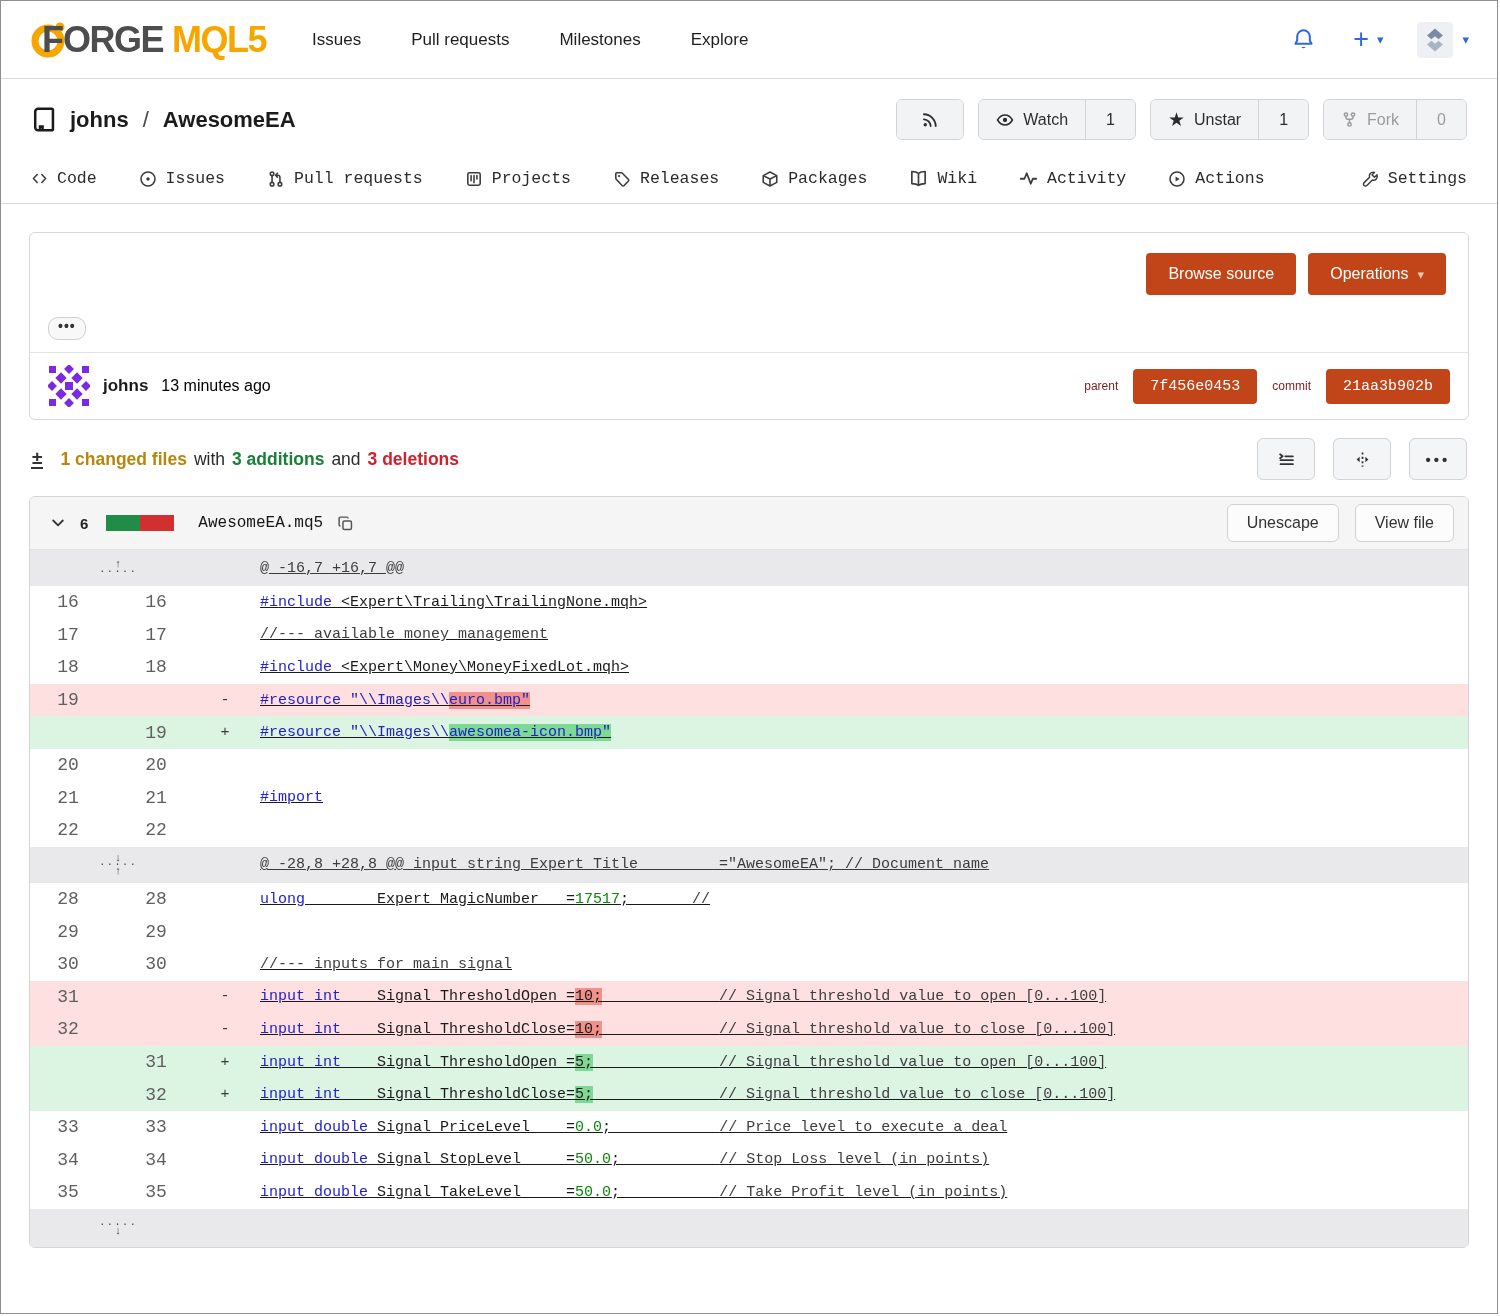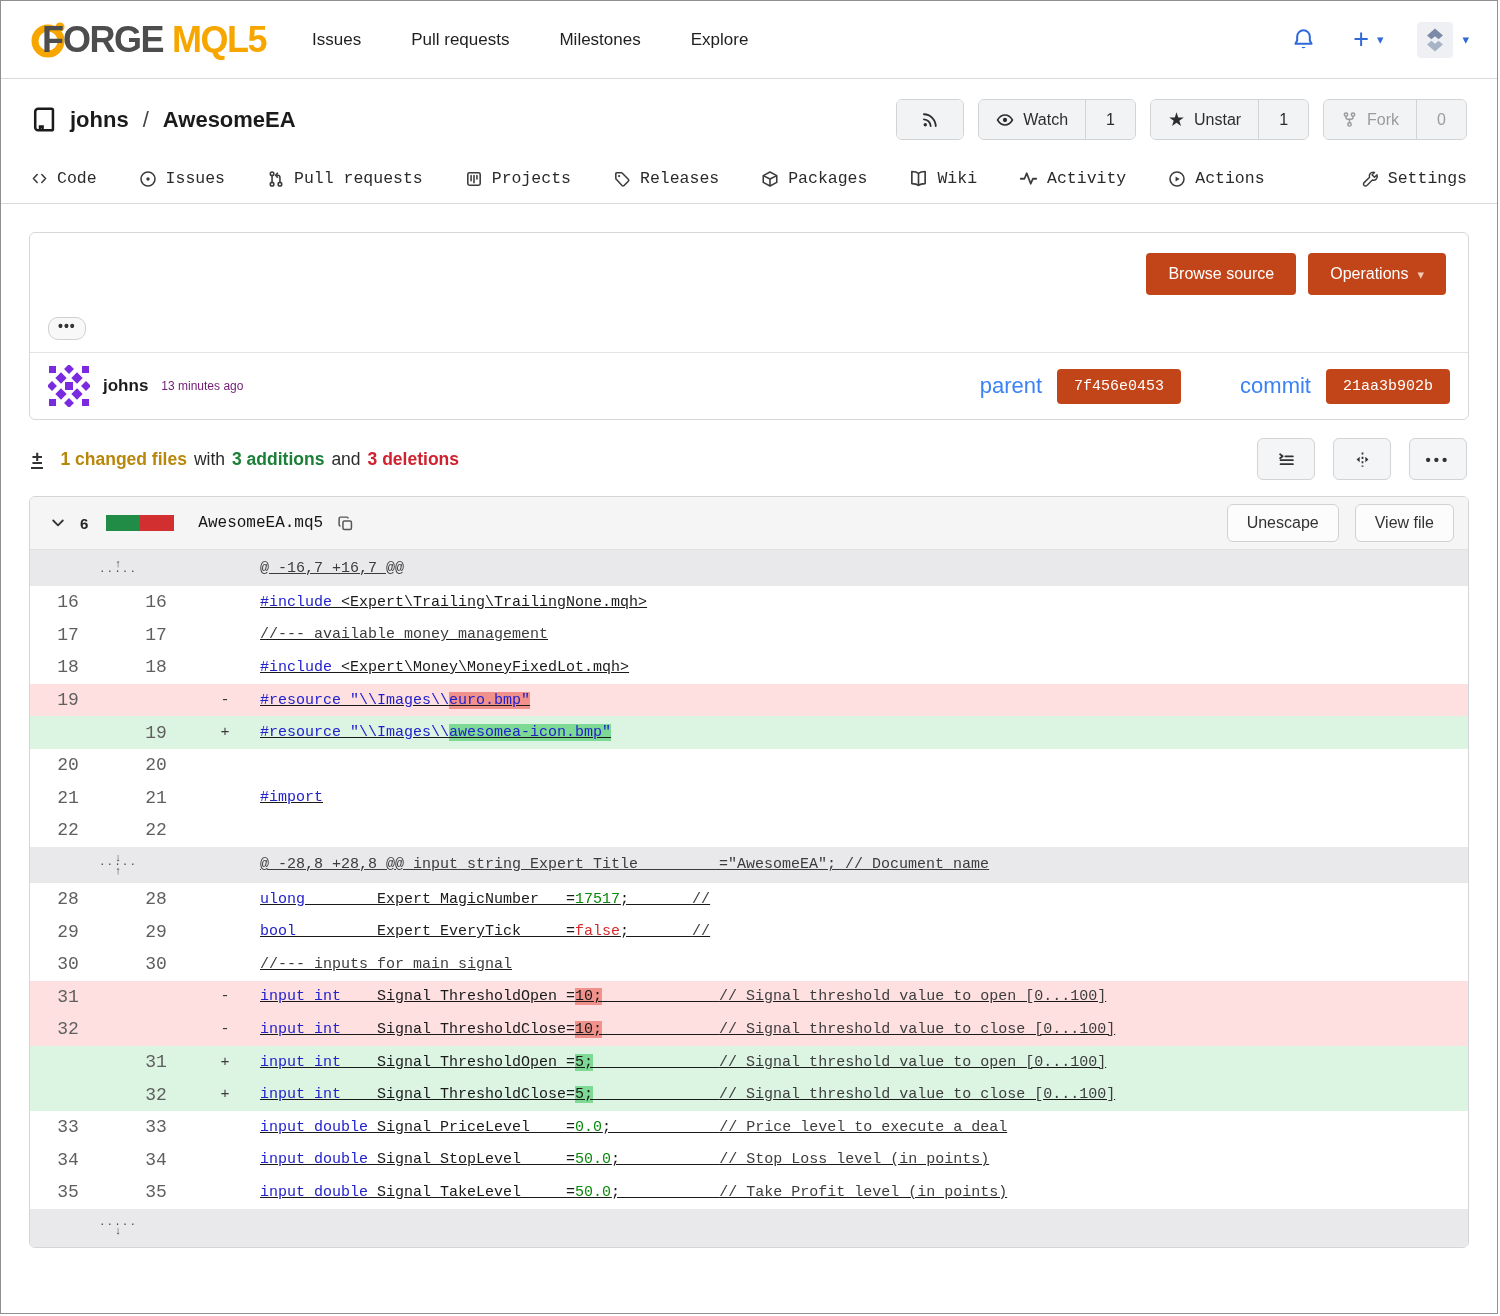--- a/index.html
+++ b/index.html
@@ -44,23 +44,23 @@
   main { padding:28px 28px 30px 28px; }
 
   .commit-card { border:1px solid #d6d7d9; border-radius:6px; margin-bottom:16px; }
   .commit-top { padding:20px 22px 12px 18px; }
   .commit-buttons { display:flex; justify-content:flex-end; gap:12px; }
   .obtn { background:var(--accent); color:#fff; border:none; border-radius:4px; font-size:16px; padding:12px 22px; cursor:pointer; display:flex; align-items:center; gap:9px; font-family:inherit; }
   .obtn .caret { color:#f4c9b5; }
   .ellipsis-btn { margin-top:22px; background:#f8f8f8; border:1px solid #d0d0d0; border-radius:10px; padding:1px 9px 6px 9px; font-size:14px; font-weight:700; letter-spacing:1px; color:#333; cursor:pointer; line-height:1; }
   .commit-meta { border-top:1px solid #e2e3e5; display:flex; align-items:center; gap:13px; padding:12px 18px; }
   .commit-author { font-weight:700; font-size:17px; color:#1c1c1c; }
-  .commit-time { color:#701a75; font-size:12px; }
+  .commit-time { color:#000000; font-size:16px; }
   .meta-right { margin-left:auto; display:flex; align-items:center; gap:15px; }
-  .meta-label { font-size:22px; color:#3b82f6;margin-left:44px; }
+  .meta-label { font-size:12px; color:#7f1d1d; }
   .sha-btn { background:var(--accent); color:#fff; border:none; border-radius:4px; font-family:"Liberation Mono","DejaVu Sans Mono",monospace; font-size:15px; font-weight:400; padding:9px 17px; cursor:pointer; }
 
   
   .diff-stats { display:flex; align-items:center; gap:7px; font-size:17.5px; margin:18px 2px 16px 2px; color:#2b2b2b; }
   .pm-glyph { font-weight:700; font-size:19px; line-height:0.9; border-bottom:2px solid #333; padding:0 1px 1px 1px; margin-right:10px; color:#333; }
   .amber { color:var(--amber); font-weight:700; }
   .green { color:var(--green); font-weight:700; }
   .red { color:var(--red); font-weight:700; }
   .stats-buttons { margin-left:auto; display:flex; gap:18px; }
   .sq-btn { width:58px; height:42px; background:#f4f5f6; border:1px solid #d2d3d5; border-radius:6px; display:flex; align-items:center; justify-content:center; color:#333; cursor:pointer; }
@@ -433,21 +433,20 @@
           <div class="drow row-ctx">
             <span class="ln">28</span>
             <span class="ln">28</span>
             <span class="op"></span>
             <pre class="code"><span class="seg-k">ulong</span><span class="seg-p">        Expert_MagicNumber   =</span><span class="seg-n">17517</span><span class="seg-p">;       </span><span class="seg-c">//</span></pre>
           </div>
           <div class="drow row-ctx">
             <span class="ln">29</span>
             <span class="ln">29</span>
             <span class="op"></span>
-            <pre class="code"><span class="seg-k">bool</span><span class="seg-p">         Expert_EveryTick     =</span><span class="seg-b">false</span><span class="seg-p">;       </span><span class="seg-c">//</span></pre>
           </div>
           <div class="drow row-ctx">
             <span class="ln">30</span>
             <span class="ln">30</span>
             <span class="op"></span>
             <pre class="code"><span class="seg-c">//--- inputs for main signal</span></pre>
           </div>
           <div class="drow row-del">
             <span class="ln">31</span>
             <span class="ln"></span>

